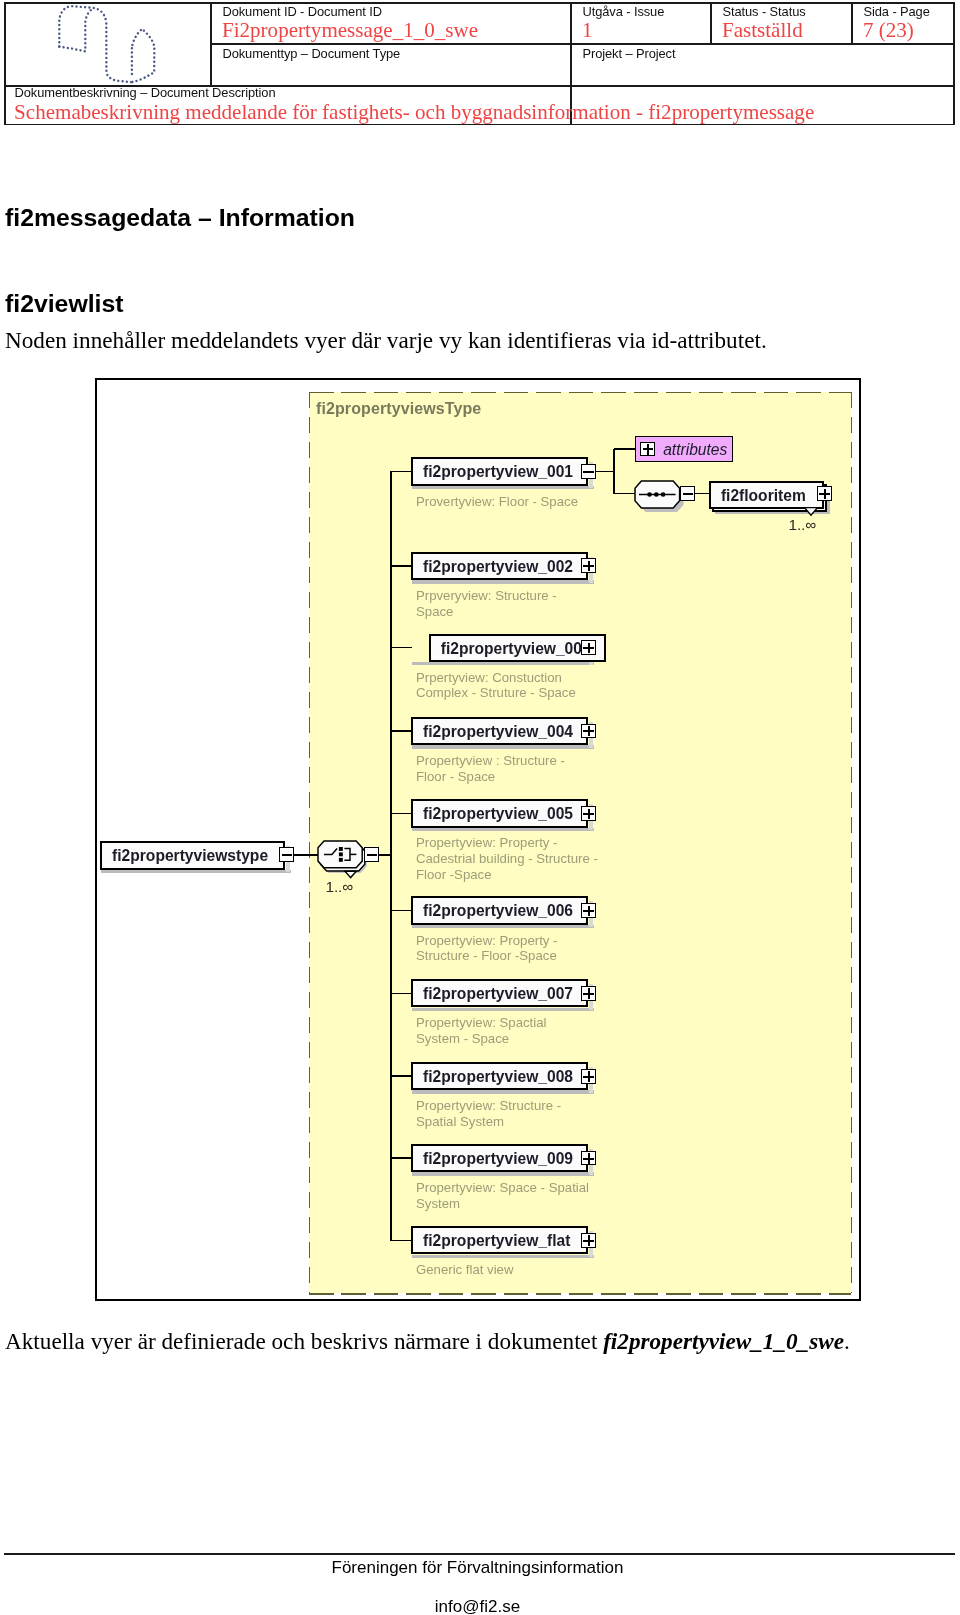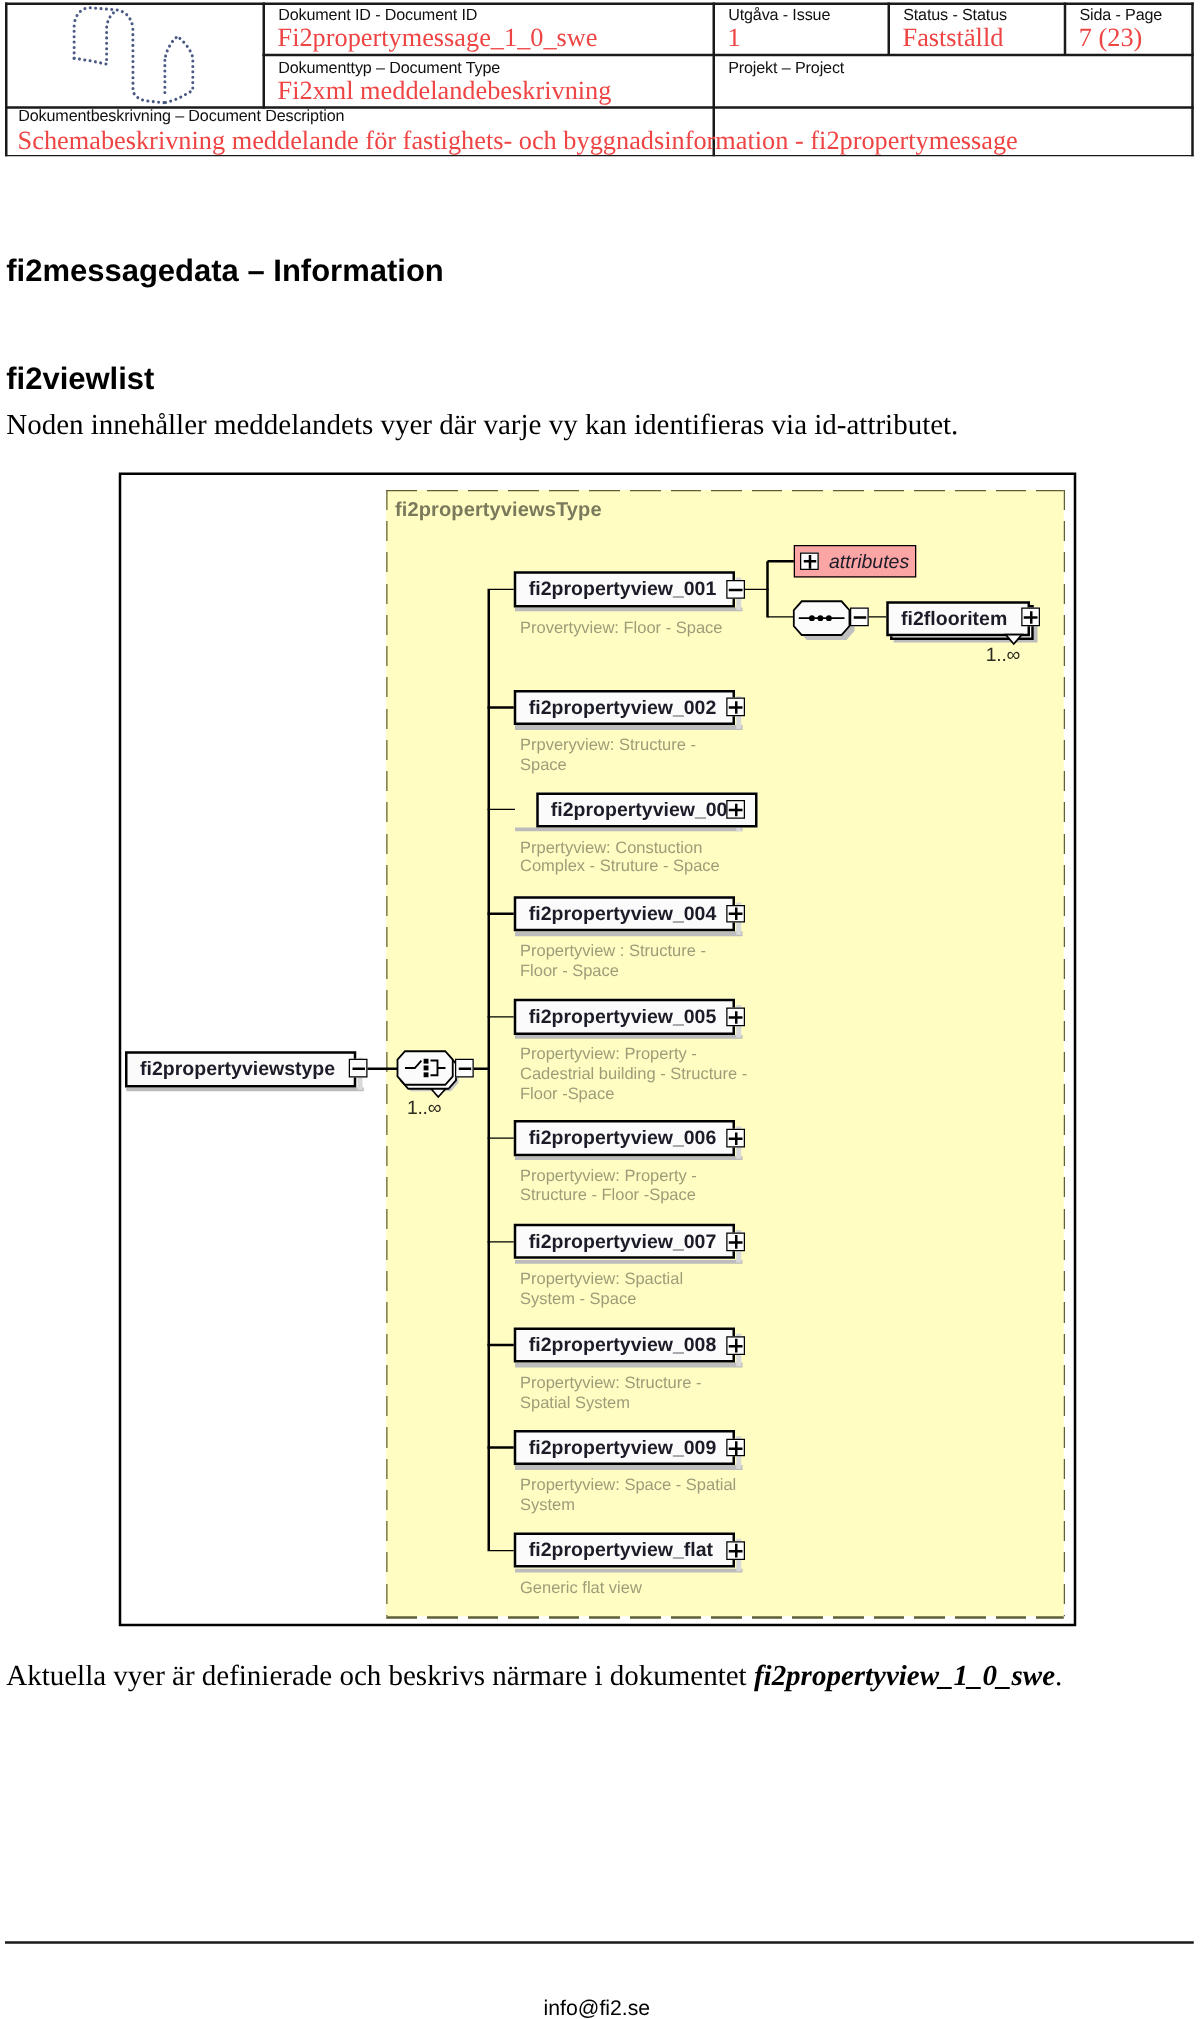--- a/index.html
+++ b/index.html
@@ -46,21 +46,21 @@
   .toggle .hbar{left:1.6px;top:5.9px;width:10.4px;height:2.0px;}
   .toggle .vbar{left:5.9px;top:1.6px;width:2.0px;height:10.4px;}
   .cline{position:absolute;background:#000;}
   .desc{position:absolute;font-size:13.2px;color:#9d9d79;white-space:nowrap;
         line-height:15.8px;}
   .occ{position:absolute;font-family:"Liberation Sans",sans-serif;font-size:15.5px;color:#2b2b20;white-space:nowrap;letter-spacing:-0.2px;}
 
   .oct{position:absolute;}
   .uarrow{position:absolute;}
   .attbox{position:absolute;box-sizing:border-box;border:1.5px solid #000;
-          background:#fca5a5;}
+          background:#f0abfc;}
   .attbox .albl{position:absolute;font-size:15.6px;font-style:italic;color:#1c1c28;
                 white-space:nowrap;}
 
   
   #footline{position:absolute;left:4px;top:1553px;width:951px;height:1.6px;background:#1a1a1a;}
   .ft{position:absolute;width:955px;text-align:center;line-height:1;
       font-family:"Liberation Sans",sans-serif;font-size:17px;color:#000;}
 
   
   #logo{position:absolute;left:48px;top:-2px;width:120px;height:88px;}
@@ -111,21 +111,20 @@
     <div class="hlbl" style="left:578.5px;top:1.5px;">Utgåva - Issue</div>
     <div class="hval" style="left:578px;top:16px;">1</div>
 
     <div class="hlbl" style="left:718.5px;top:1.5px;">Status - Status</div>
     <div class="hval" style="left:718px;top:16px;">Fastställd</div>
 
     <div class="hlbl" style="left:859.5px;top:1.5px;">Sida - Page</div>
     <div class="hval" style="left:859px;top:16px;">7 (23)</div>
 
     <div class="hlbl" style="left:218.5px;top:43.5px;">Dokumenttyp – Document Type</div>
-    <div class="hval" style="left:218px;top:58px;">Fi2xml meddelandebeskrivning</div>
 
     <div class="hlbl" style="left:578.5px;top:43.5px;">Projekt – Project</div>
 
     <div class="hlbl" style="left:10.6px;top:82.6px;">Dokumentbeskrivning – Document Description</div>
     <div class="hval" style="left:10.1px;top:98.2px;">Schemabeskrivning meddelande för fastighets- och byggnadsinformation - fi2propertymessage</div>
   </div>
 
   <div class="bh" style="left:5px;top:203.5px;">fi2messagedata – Information</div>
   <div class="bh" style="left:5px;top:289.5px;">fi2viewlist</div>
   <div class="bp" style="left:5px;top:326.5px;">Noden innehåller meddelandets vyer där varje vy kan identifieras via id-attributet.</div>
@@ -337,15 +336,16 @@
           <i class="vbar"></i>
         </div>
         <div class="uarrow" style="left:705px;top:127.5px;width:24px;height:15px;"><svg width="24" height="15" viewBox="0 0 24 15">
             <path d="M4.5,1.6 L17.5,1.6 L11.0,9.2 Z" fill="#fbfbfb" stroke="#000" stroke-width="1.4" stroke-linejoin="miter"></path>
           </svg></div>
         <div class="occ" style="left:693.6px;top:138.29999999999995px;">1..∞</div>
       </div>
   </div>
 
   <div id="footline"></div>
+  <div class="ft" style="left:0;top:1558.6px;">Föreningen för Förvaltningsinformation</div>
   <div class="ft" style="left:0;top:1597.5px;">info@fi2.se</div>
 
 </div>
 
 </body></html>

